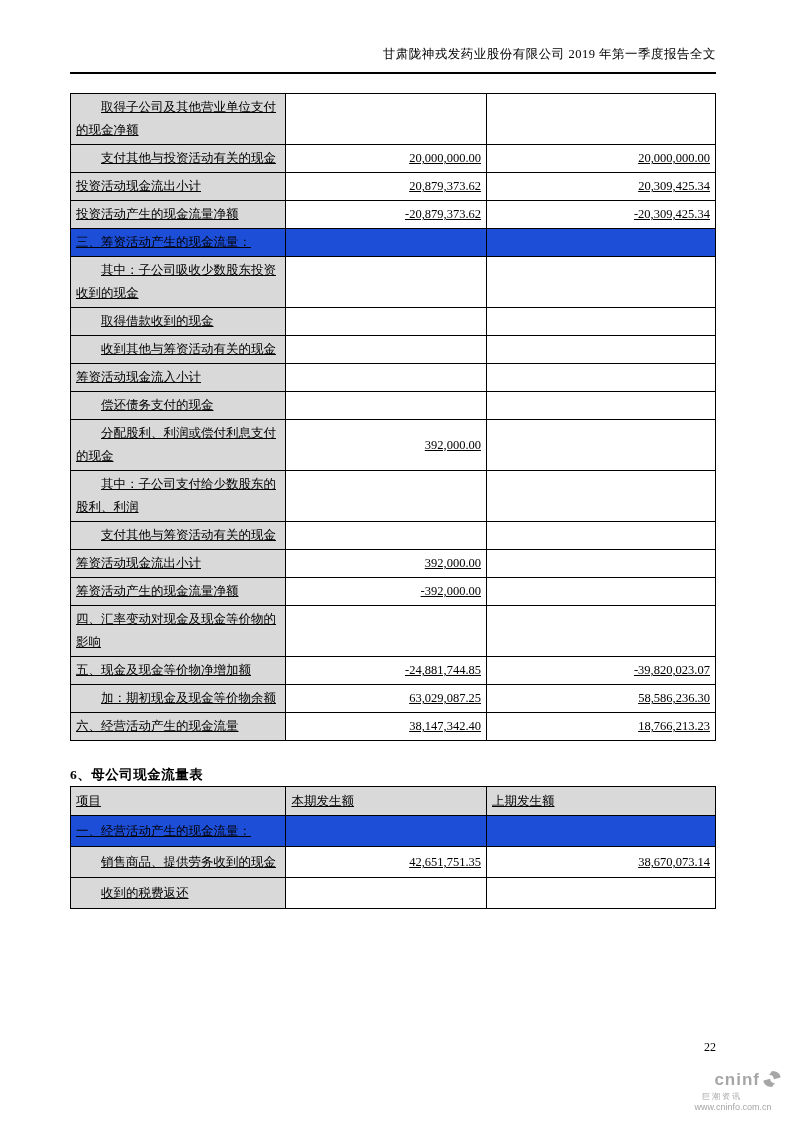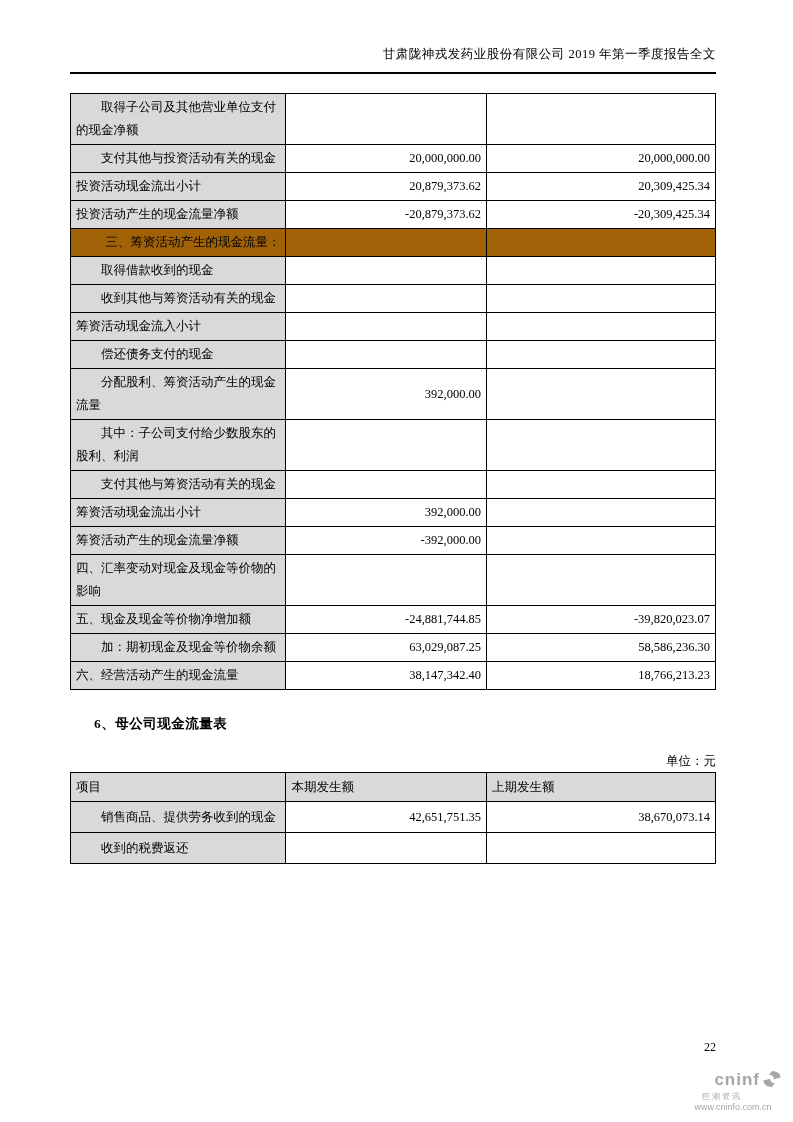--- a/index.html
+++ b/index.html
@@ -23,47 +23,47 @@
     letter-spacing: 0.5px;
     border-bottom: 2px solid #000;
     padding-bottom: 9px;
   }
 
   table.fin-table {
     width: 100%;
     border-collapse: collapse;
     table-layout: fixed;
     margin-top: 19px;
+    text-decoration: underline;
   }
   table.fin-table td, table.fin-table th {
     border: 1px solid #000;
     font-size: 12.5px;
     font-weight: normal;
     line-height: 23px;
     padding: 2px 5px;
     vertical-align: middle;
     overflow: hidden;
   }
   td.label-cell {
     background: #d9d9d9;
     text-align: left;
     padding-left: 3px;
     padding-right: 3px;
   }
   td.label-cell.indent { text-indent: 2em; }
   td.num-cell { text-align: right; background: #fff; }
-  tr.section-row td { background: #a16207; text-align: right; }
+  tr.section-row td { background: #1d4ed8; }
   tr.header-row th { background: #d9d9d9; text-align: left; line-height: 24px; }
 
   .section-heading {
     margin-top: 25px;
     font-size: 13.5px;
     font-weight: bold;
     letter-spacing: 0.5px;
-    margin-left: 24px;
   }
   .unit-line {
     margin-top: 20px;
     margin-bottom: 2px;
     text-align: right;
     font-size: 12.5px;
   }
   #table2 { margin-top: 2px; }
   #table2 td { line-height: 26px; }
 
@@ -131,41 +131,46 @@
             <td class="label-cell">投资活动产生的现金流量净额</td>
             <td class="num-cell">-20,879,373.62</td>
             <td class="num-cell">-20,309,425.34</td>
           </tr>
           <tr class="section-row">
             <td class="label-cell">三、筹资活动产生的现金流量：</td>
             <td class="num-cell"></td>
             <td class="num-cell"></td>
           </tr>
           <tr>
+            <td class="label-cell indent">其中：子公司吸收少数股东投资收到的现金</td>
+            <td class="num-cell"></td>
+            <td class="num-cell"></td>
+          </tr>
+          <tr>
             <td class="label-cell indent">取得借款收到的现金</td>
             <td class="num-cell"></td>
             <td class="num-cell"></td>
           </tr>
           <tr>
             <td class="label-cell indent">收到其他与筹资活动有关的现金</td>
             <td class="num-cell"></td>
             <td class="num-cell"></td>
           </tr>
           <tr>
             <td class="label-cell">筹资活动现金流入小计</td>
             <td class="num-cell"></td>
             <td class="num-cell"></td>
           </tr>
           <tr>
             <td class="label-cell indent">偿还债务支付的现金</td>
             <td class="num-cell"></td>
             <td class="num-cell"></td>
           </tr>
           <tr>
-            <td class="label-cell indent">分配股利、筹资活动产生的现金流量</td>
+            <td class="label-cell indent">分配股利、利润或偿付利息支付的现金</td>
             <td class="num-cell">392,000.00</td>
             <td class="num-cell"></td>
           </tr>
           <tr>
             <td class="label-cell indent">其中：子公司支付给少数股东的股利、利润</td>
             <td class="num-cell"></td>
             <td class="num-cell"></td>
           </tr>
           <tr>
             <td class="label-cell indent">支付其他与筹资活动有关的现金</td>
@@ -200,36 +205,40 @@
           <tr>
             <td class="label-cell">六、经营活动产生的现金流量</td>
             <td class="num-cell">38,147,342.40</td>
             <td class="num-cell">18,766,213.23</td>
           </tr>
         </tbody>
     </table>
 
     <div class="section-heading">6、母公司现金流量表</div>
 
-    <div class="unit-line">单位：元</div>
 
     <table class="fin-table" id="table2">
       <colgroup>
         <col style="width:33.4%">
         <col style="width:31.1%">
         <col style="width:35.5%">
       </colgroup>
       <thead>
           <tr class="header-row">
             <th>项目</th>
             <th>本期发生额</th>
             <th>上期发生额</th>
           </tr>
         </thead>
       <tbody>
+          <tr class="section-row">
+            <td class="label-cell">一、经营活动产生的现金流量：</td>
+            <td class="num-cell"></td>
+            <td class="num-cell"></td>
+          </tr>
           <tr>
             <td class="label-cell indent">销售商品、提供劳务收到的现金</td>
             <td class="num-cell">42,651,751.35</td>
             <td class="num-cell">38,670,073.14</td>
           </tr>
           <tr>
             <td class="label-cell indent">收到的税费返还</td>
             <td class="num-cell"></td>
             <td class="num-cell"></td>
           </tr>

